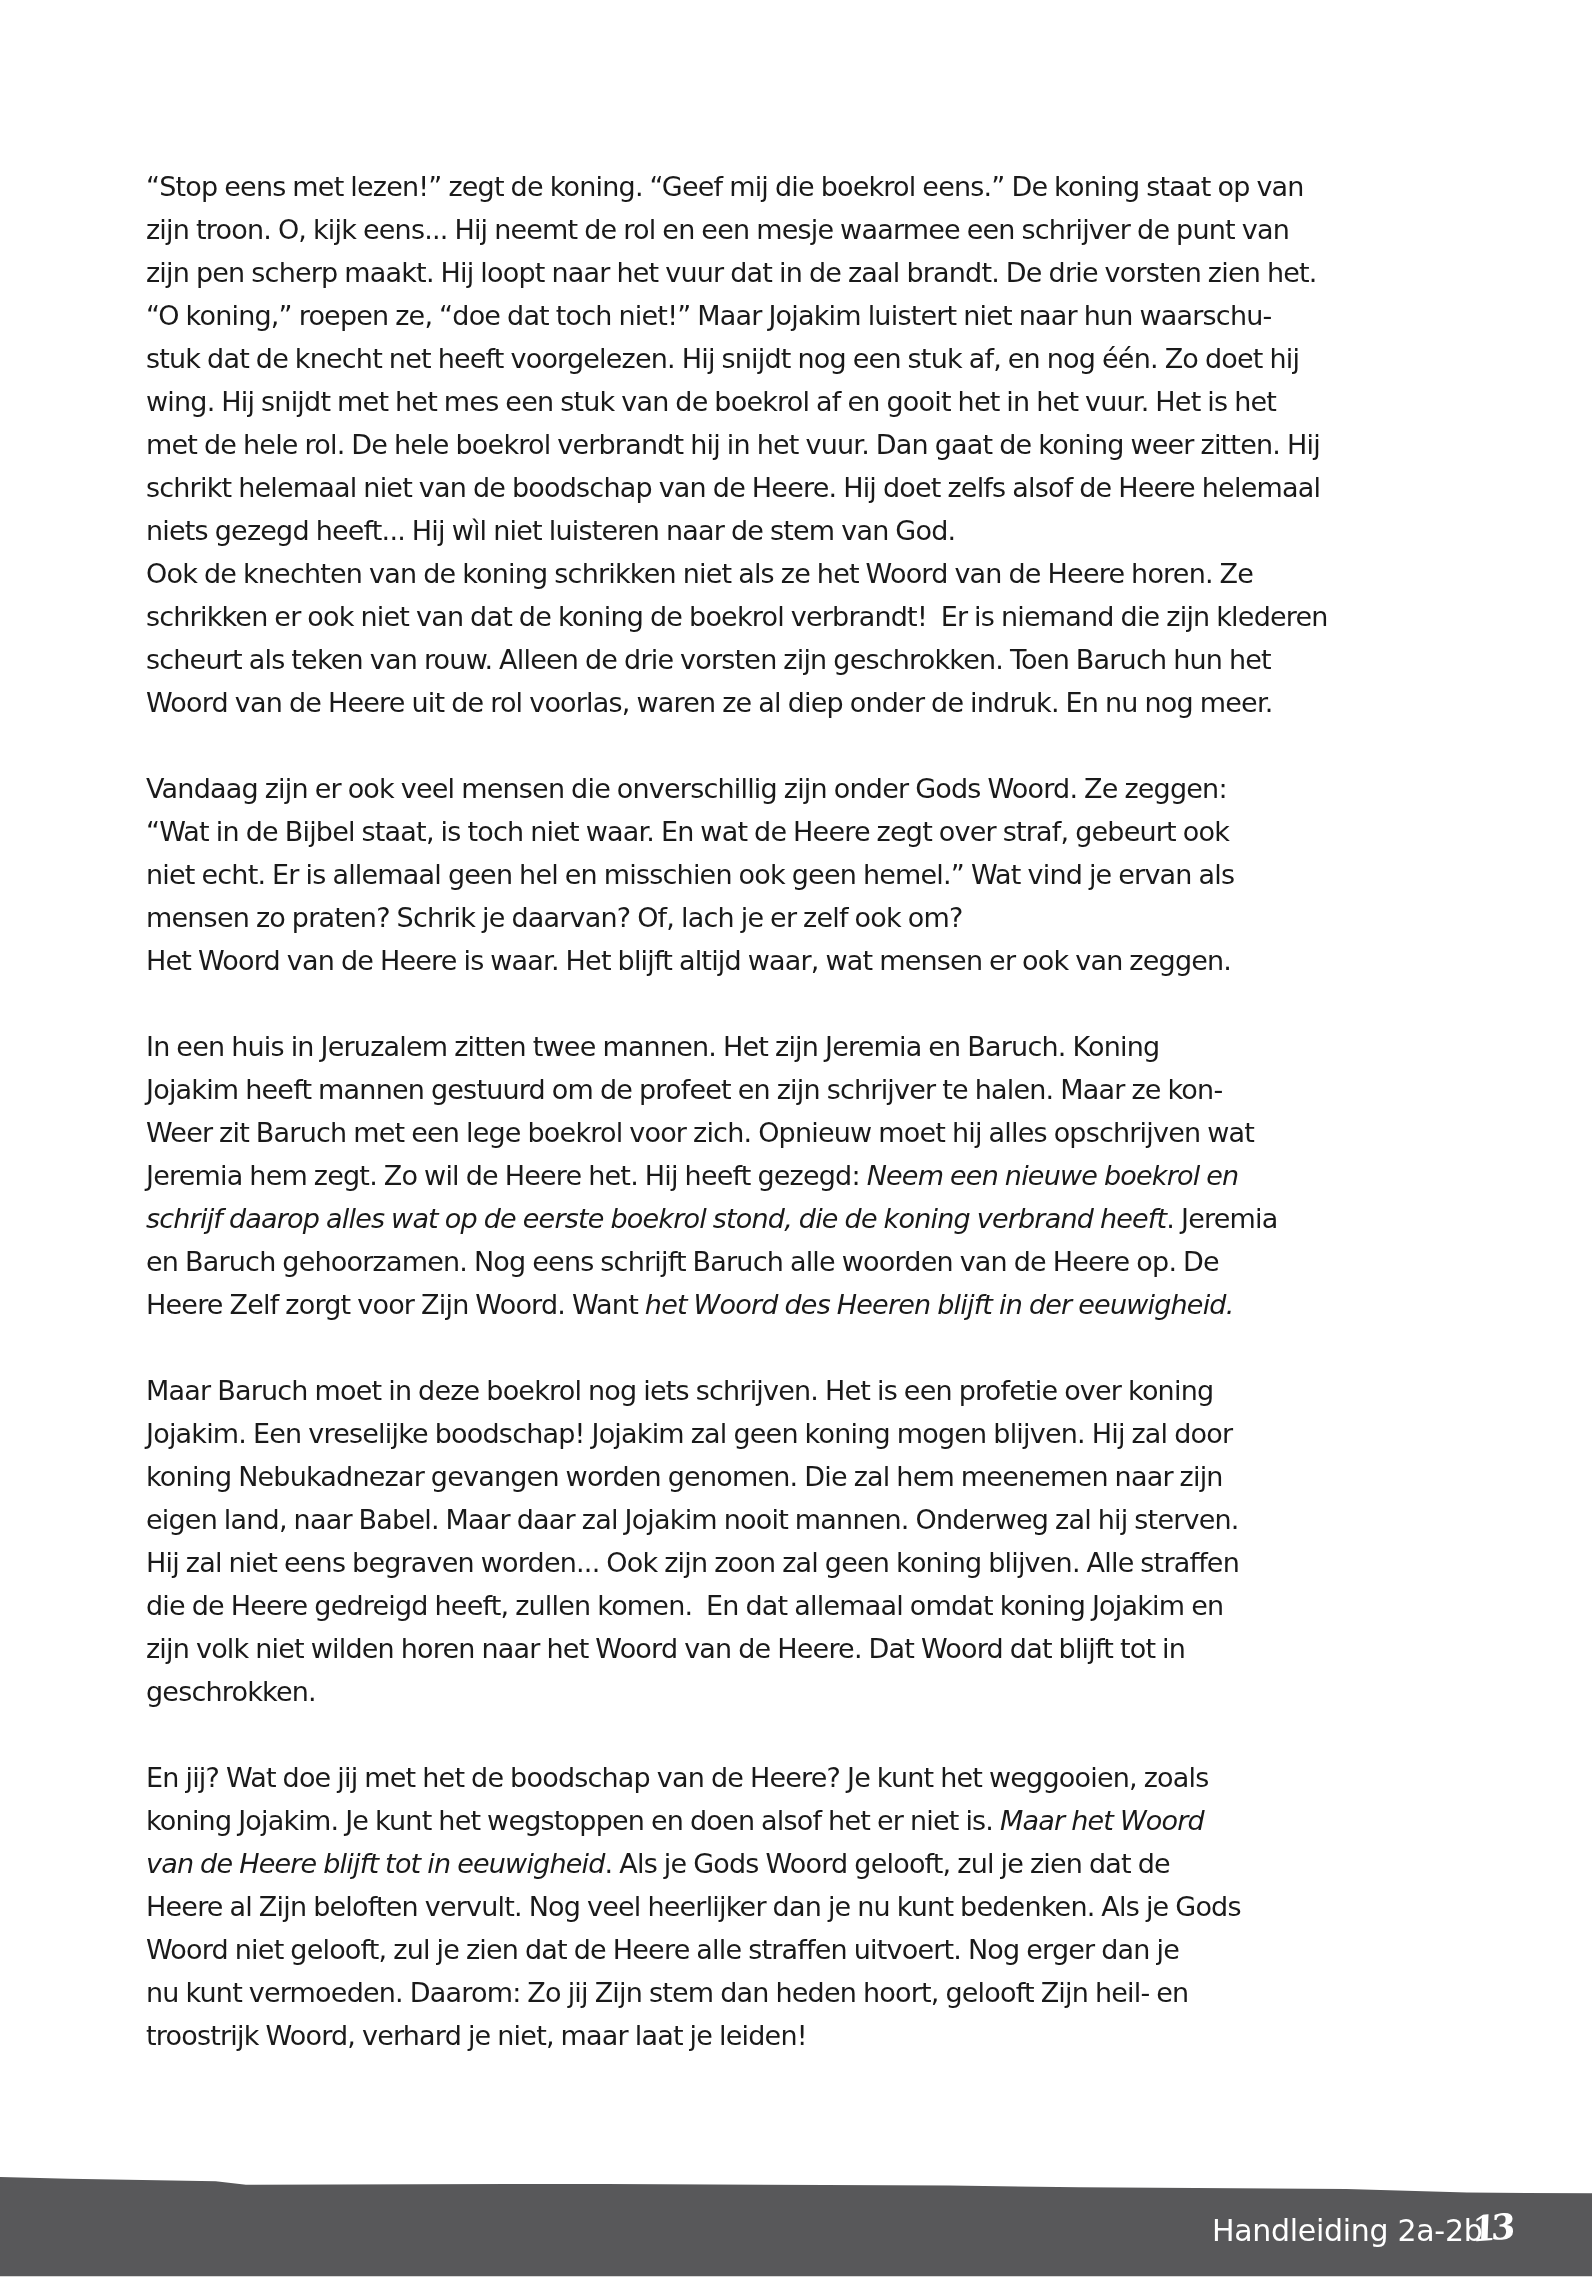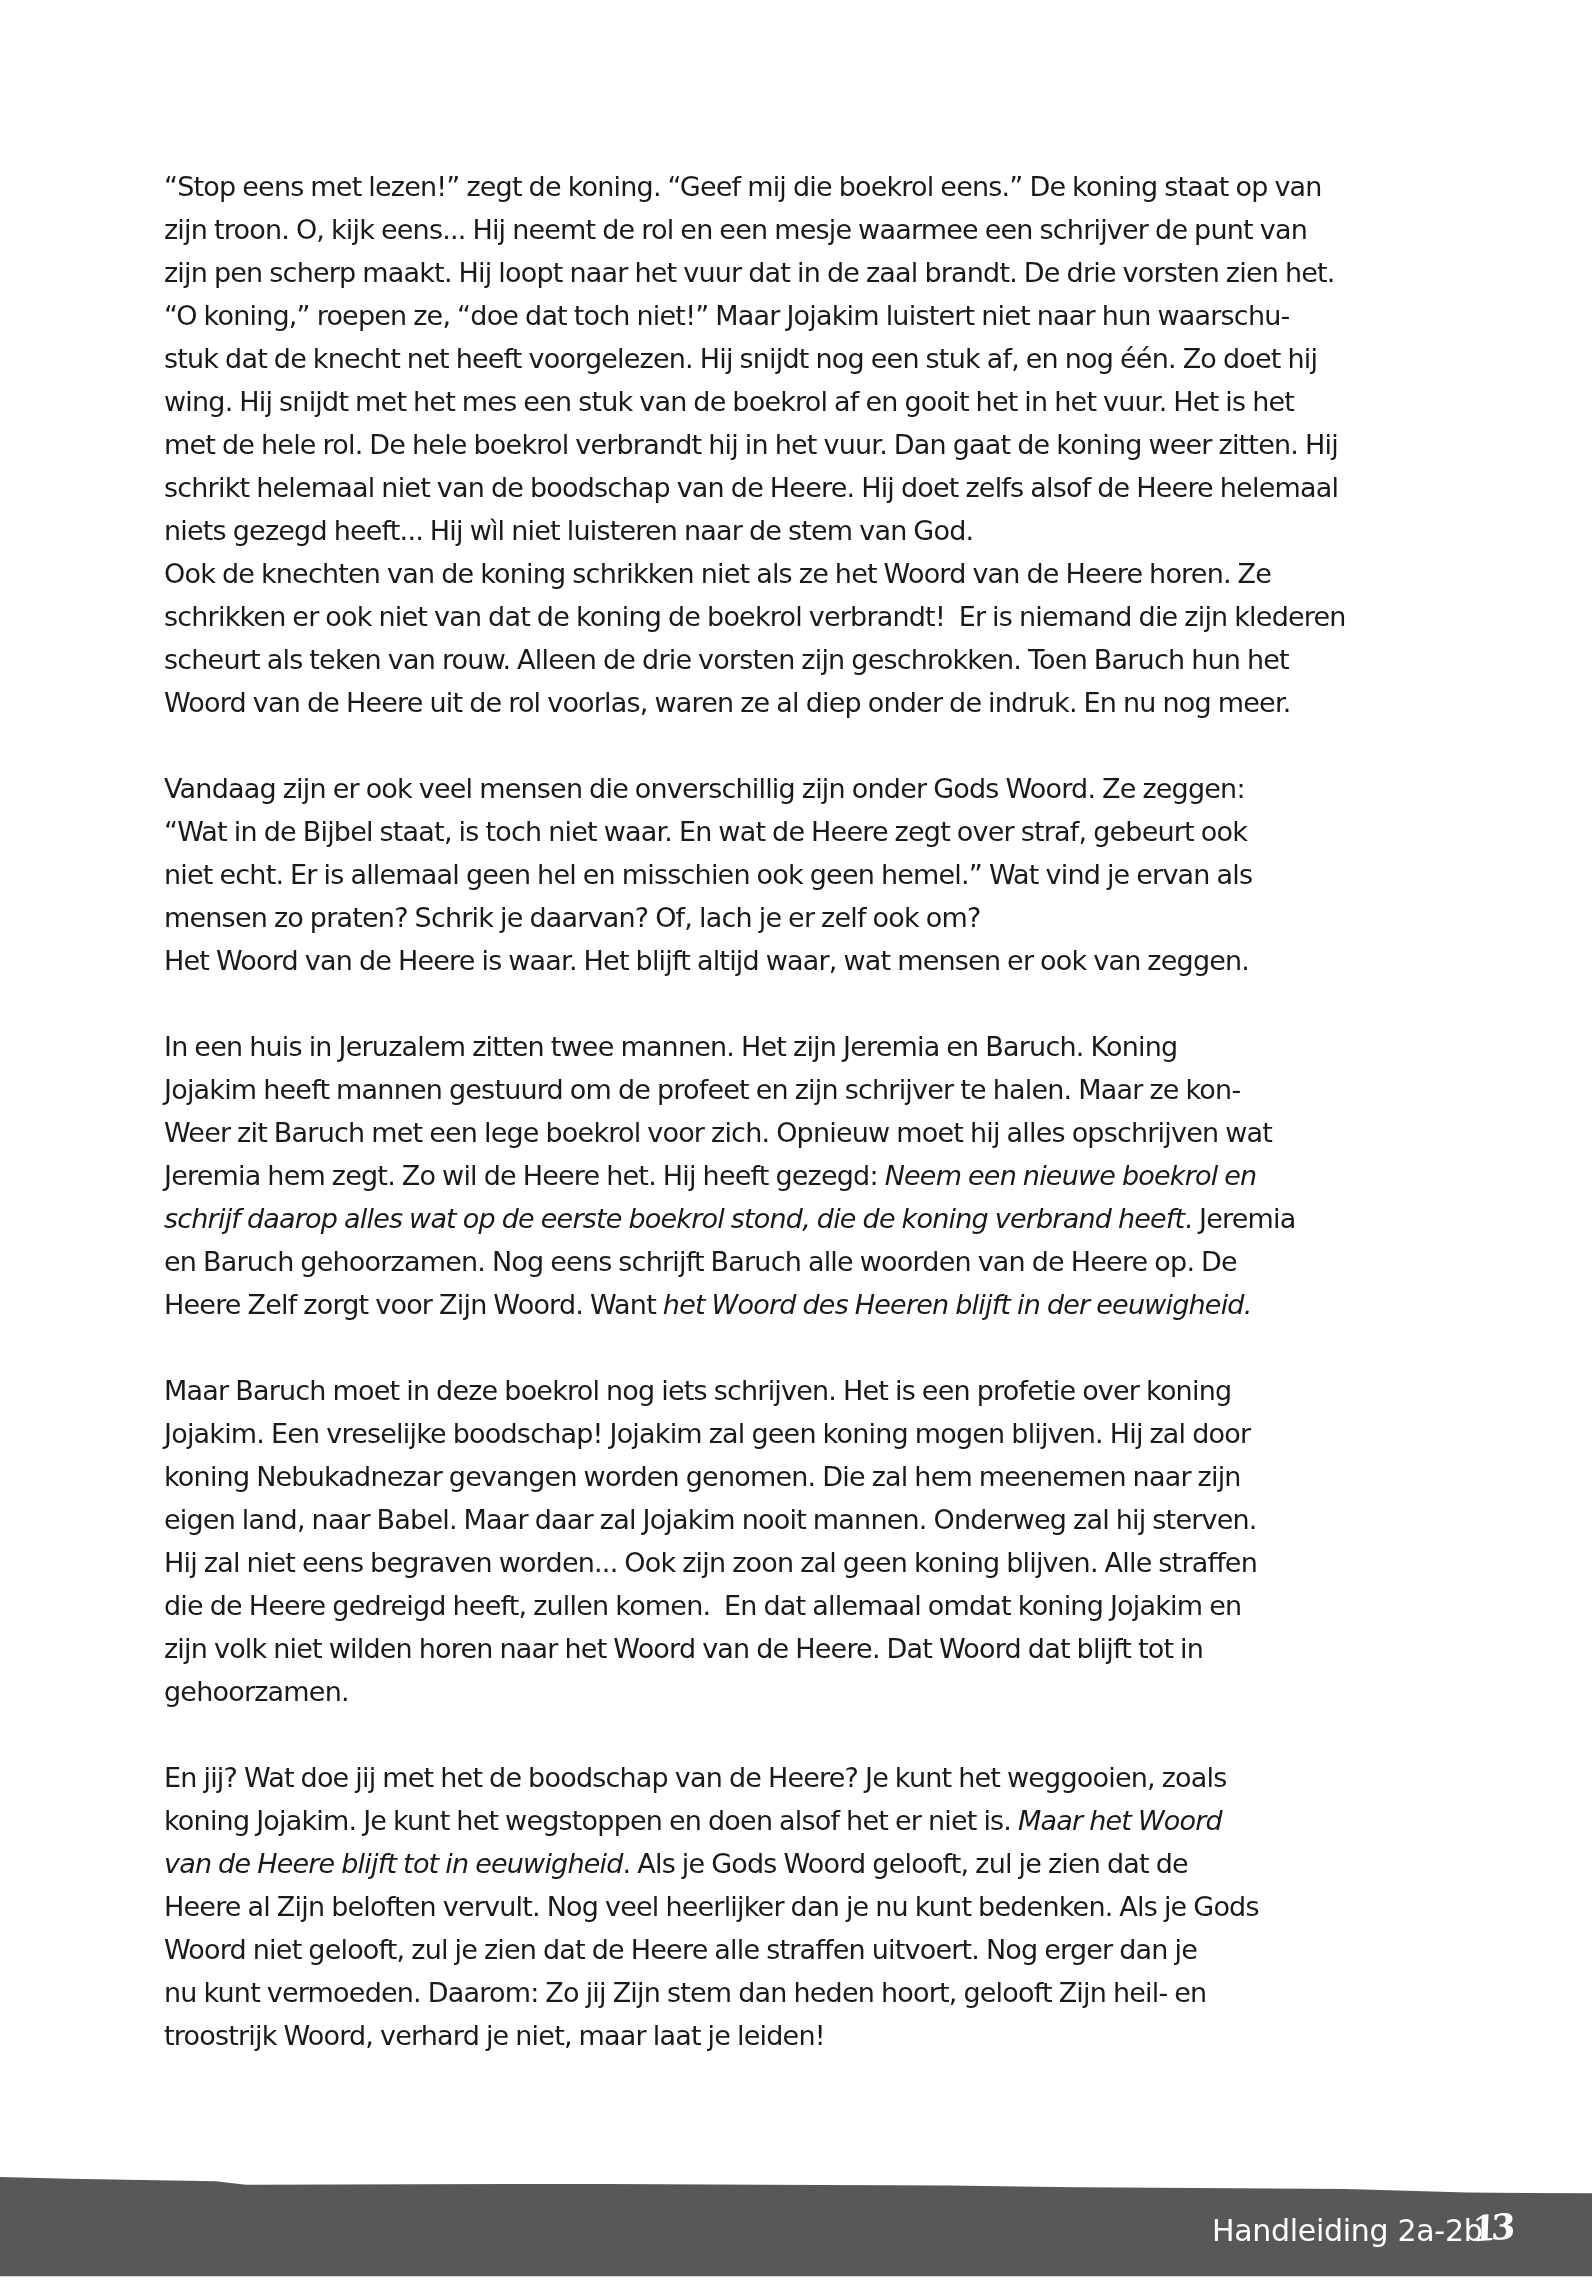--- a/index.html
+++ b/index.html
@@ -1,19 +1,19 @@
 <!DOCTYPE html>
 <html style="font-size:14px"><head>
 <meta charset="utf-8">
 <style>
   html, body { margin: 0; padding: 0; background: #ffffff; }
   body { width: 1592px; height: 2295px; position: relative; overflow: hidden; }
   .page { position: absolute; left: 0; top: 0; width: 1592px; height: 2295px; background: #ffffff; }
   .body-text {
-    position: absolute; left: 164px; top: 165px; width: 1294px;
+    position: absolute; left: 146px; top: 165px; width: 1294px;
     font-family: "DejaVu Sans", sans-serif;
     font-size: 27px; line-height: 43px; color: #1a1a1a;
     letter-spacing: -0.8px; word-spacing: -0.9px;
   }
   .para { margin: 0 0 43px 0; }
   .line { display: block; white-space: pre; height: 43px; }
   .seg-italic { font-style: italic; margin-top: 24px; }
   .footer {
     position: absolute; left: 0; top: 2170px; width: 1592px; height: 108px;
   }
@@ -66,21 +66,21 @@
         <span class="line"><span>Heere Zelf zorgt voor Zijn Woord. Want </span><span class="seg-italic">het Woord des Heeren blijft in der eeuwigheid.</span></span>
       </div>
       <div class="para">
         <span class="line"><span>Maar Baruch moet in deze boekrol nog iets schrijven. Het is een profetie over koning</span></span>
         <span class="line"><span>Jojakim. Een vreselijke boodschap! Jojakim zal geen koning mogen blijven. Hij zal door</span></span>
         <span class="line"><span>koning Nebukadnezar gevangen worden genomen. Die zal hem meenemen naar zijn</span></span>
         <span class="line"><span>eigen land, naar Babel. Maar daar zal Jojakim nooit mannen. Onderweg zal hij sterven.</span></span>
         <span class="line"><span>Hij zal niet eens begraven worden... Ook zijn zoon zal geen koning blijven. Alle straffen</span></span>
         <span class="line"><span>die de Heere gedreigd heeft, zullen komen.  En dat allemaal omdat koning Jojakim en</span></span>
         <span class="line"><span>zijn volk niet wilden horen naar het Woord van de Heere. Dat Woord dat blijft tot in</span></span>
-        <span class="line"><span>gehoorzamen.</span></span>
+        <span class="line"><span>geschrokken.</span></span>
       </div>
       <div class="para">
         <span class="line"><span>En jij? Wat doe jij met het de boodschap van de Heere? Je kunt het weggooien, zoals</span></span>
         <span class="line"><span>koning Jojakim. Je kunt het wegstoppen en doen alsof het er niet is. </span><span class="seg-italic">Maar het Woord</span></span>
         <span class="line"><span class="seg-italic">van de Heere blijft tot in eeuwigheid</span><span>. Als je Gods Woord gelooft, zul je zien dat de</span></span>
         <span class="line"><span>Heere al Zijn beloften vervult. Nog veel heerlijker dan je nu kunt bedenken. Als je Gods</span></span>
         <span class="line"><span>Woord niet gelooft, zul je zien dat de Heere alle straffen uitvoert. Nog erger dan je</span></span>
         <span class="line"><span>nu kunt vermoeden. Daarom: Zo jij Zijn stem dan heden hoort, gelooft Zijn heil- en</span></span>
         <span class="line"><span>troostrijk Woord, verhard je niet, maar laat je leiden!</span></span>
       </div>

